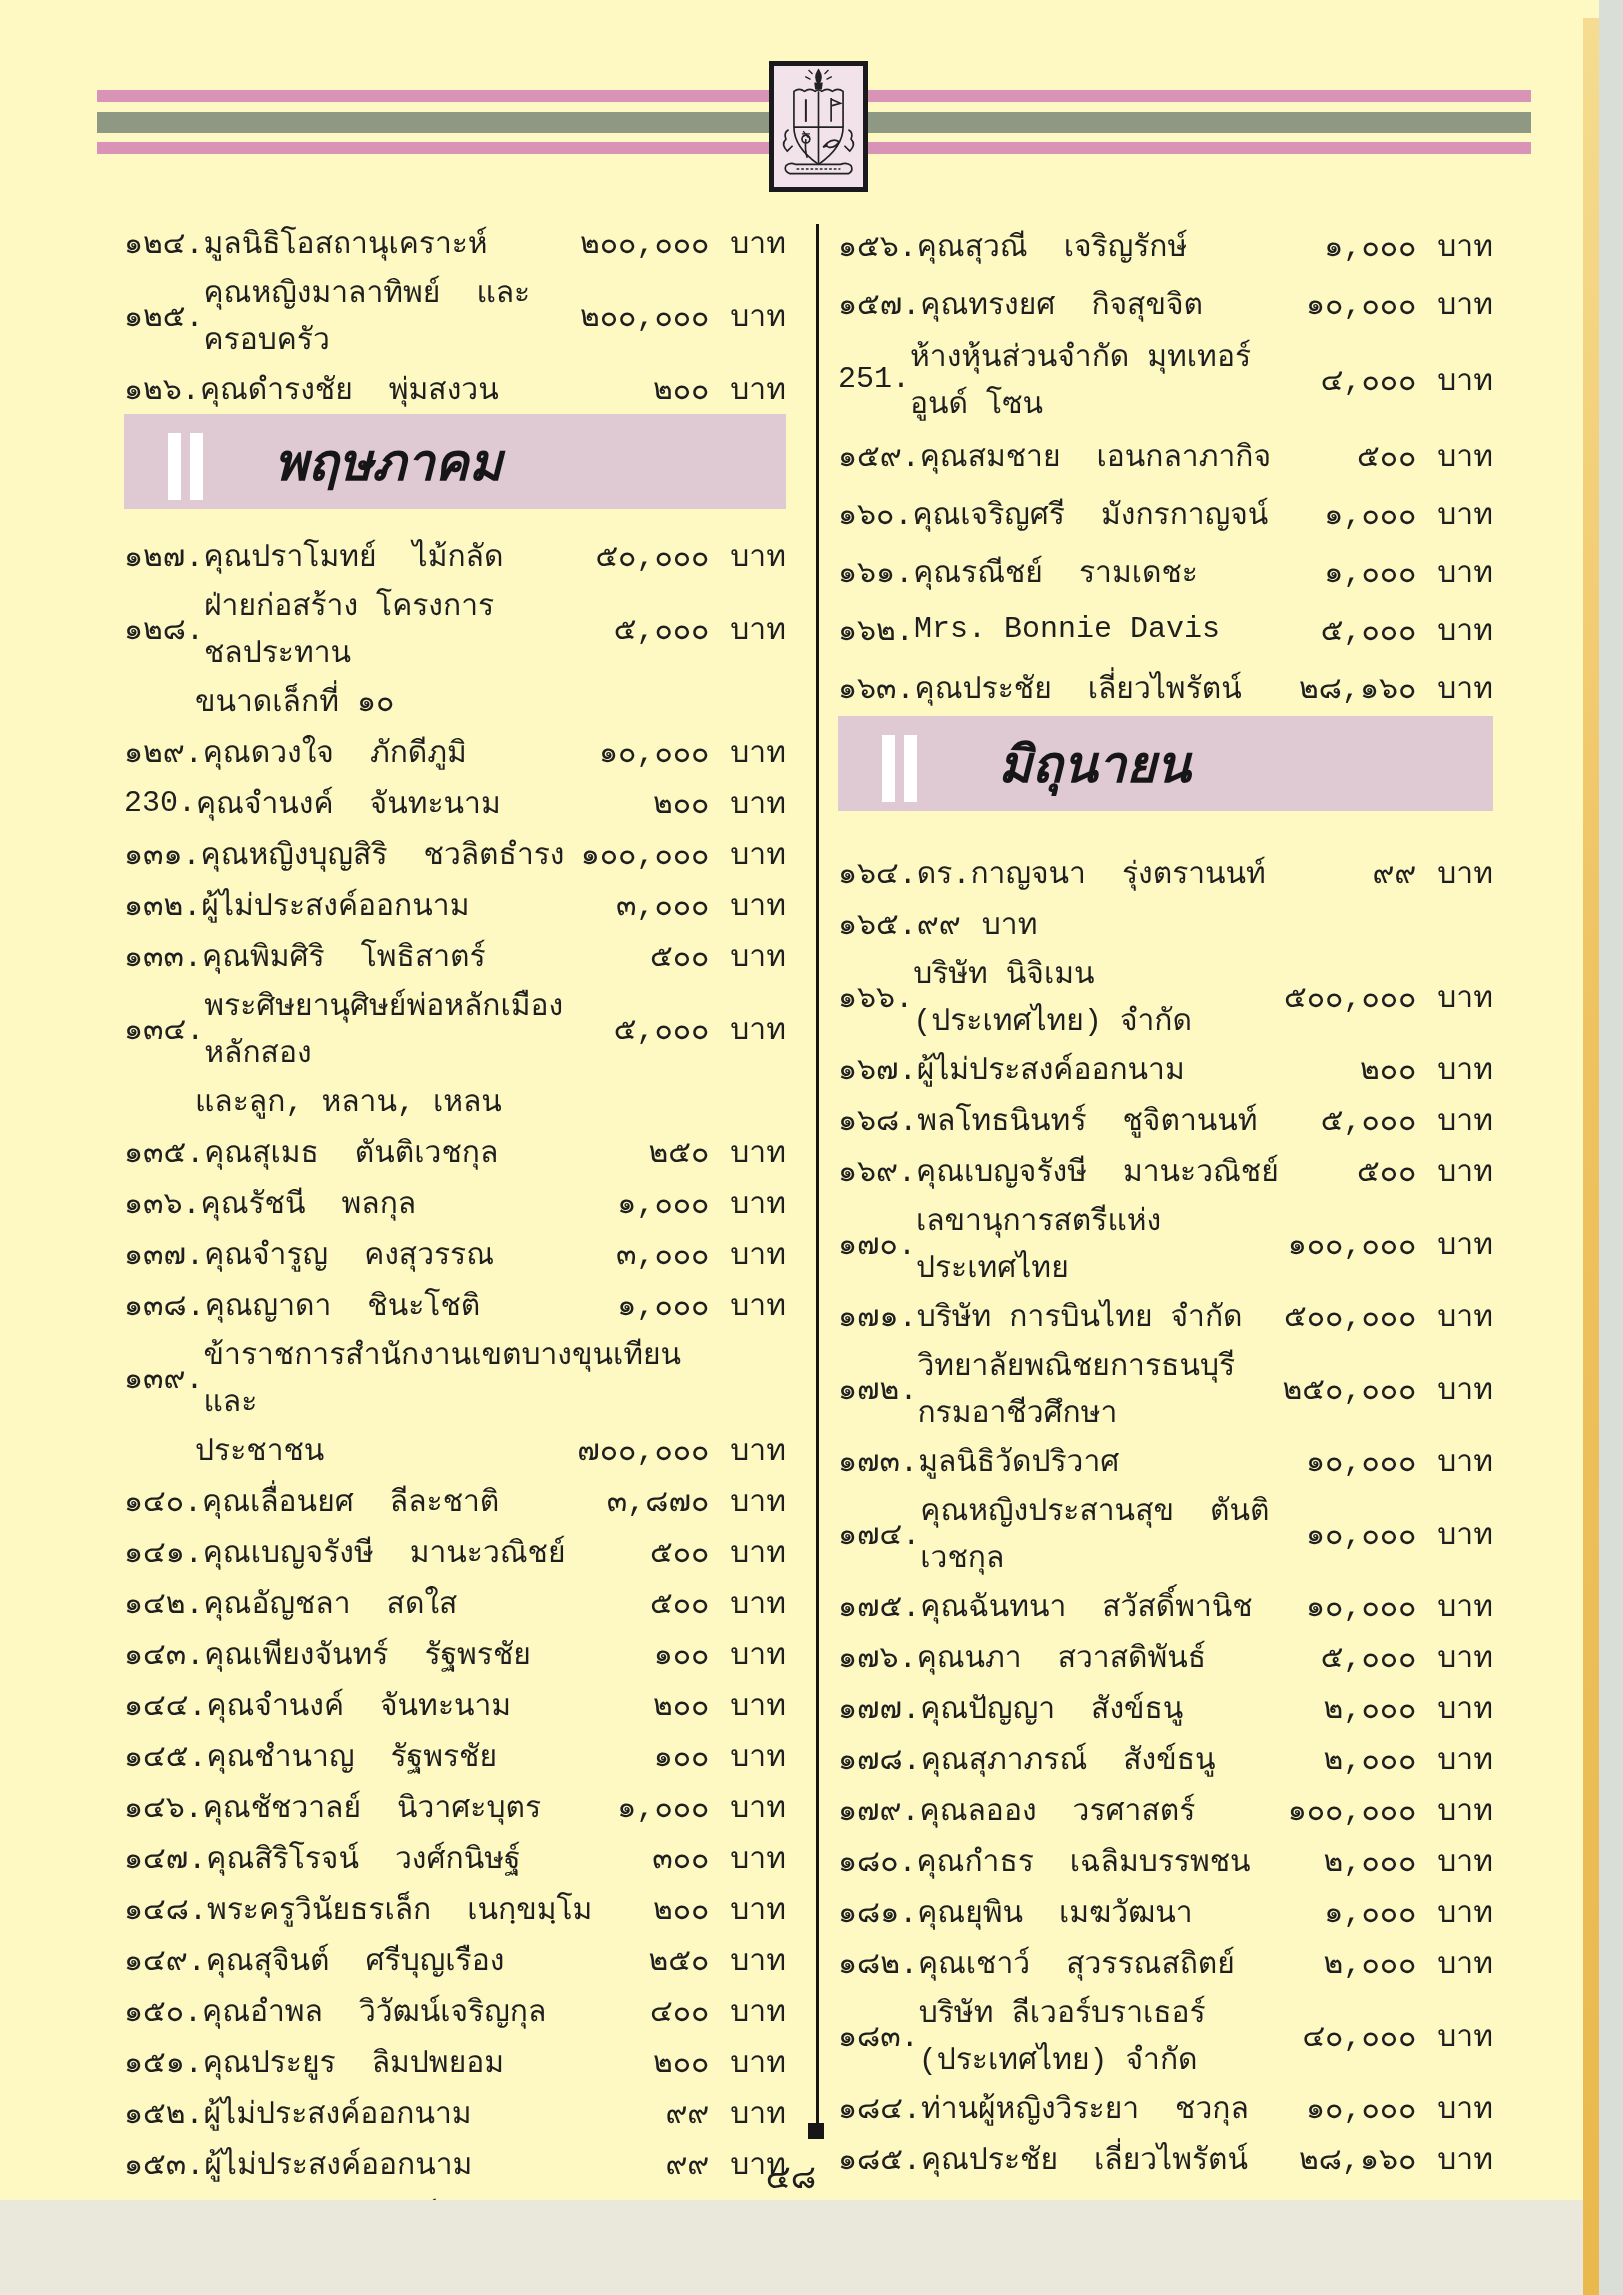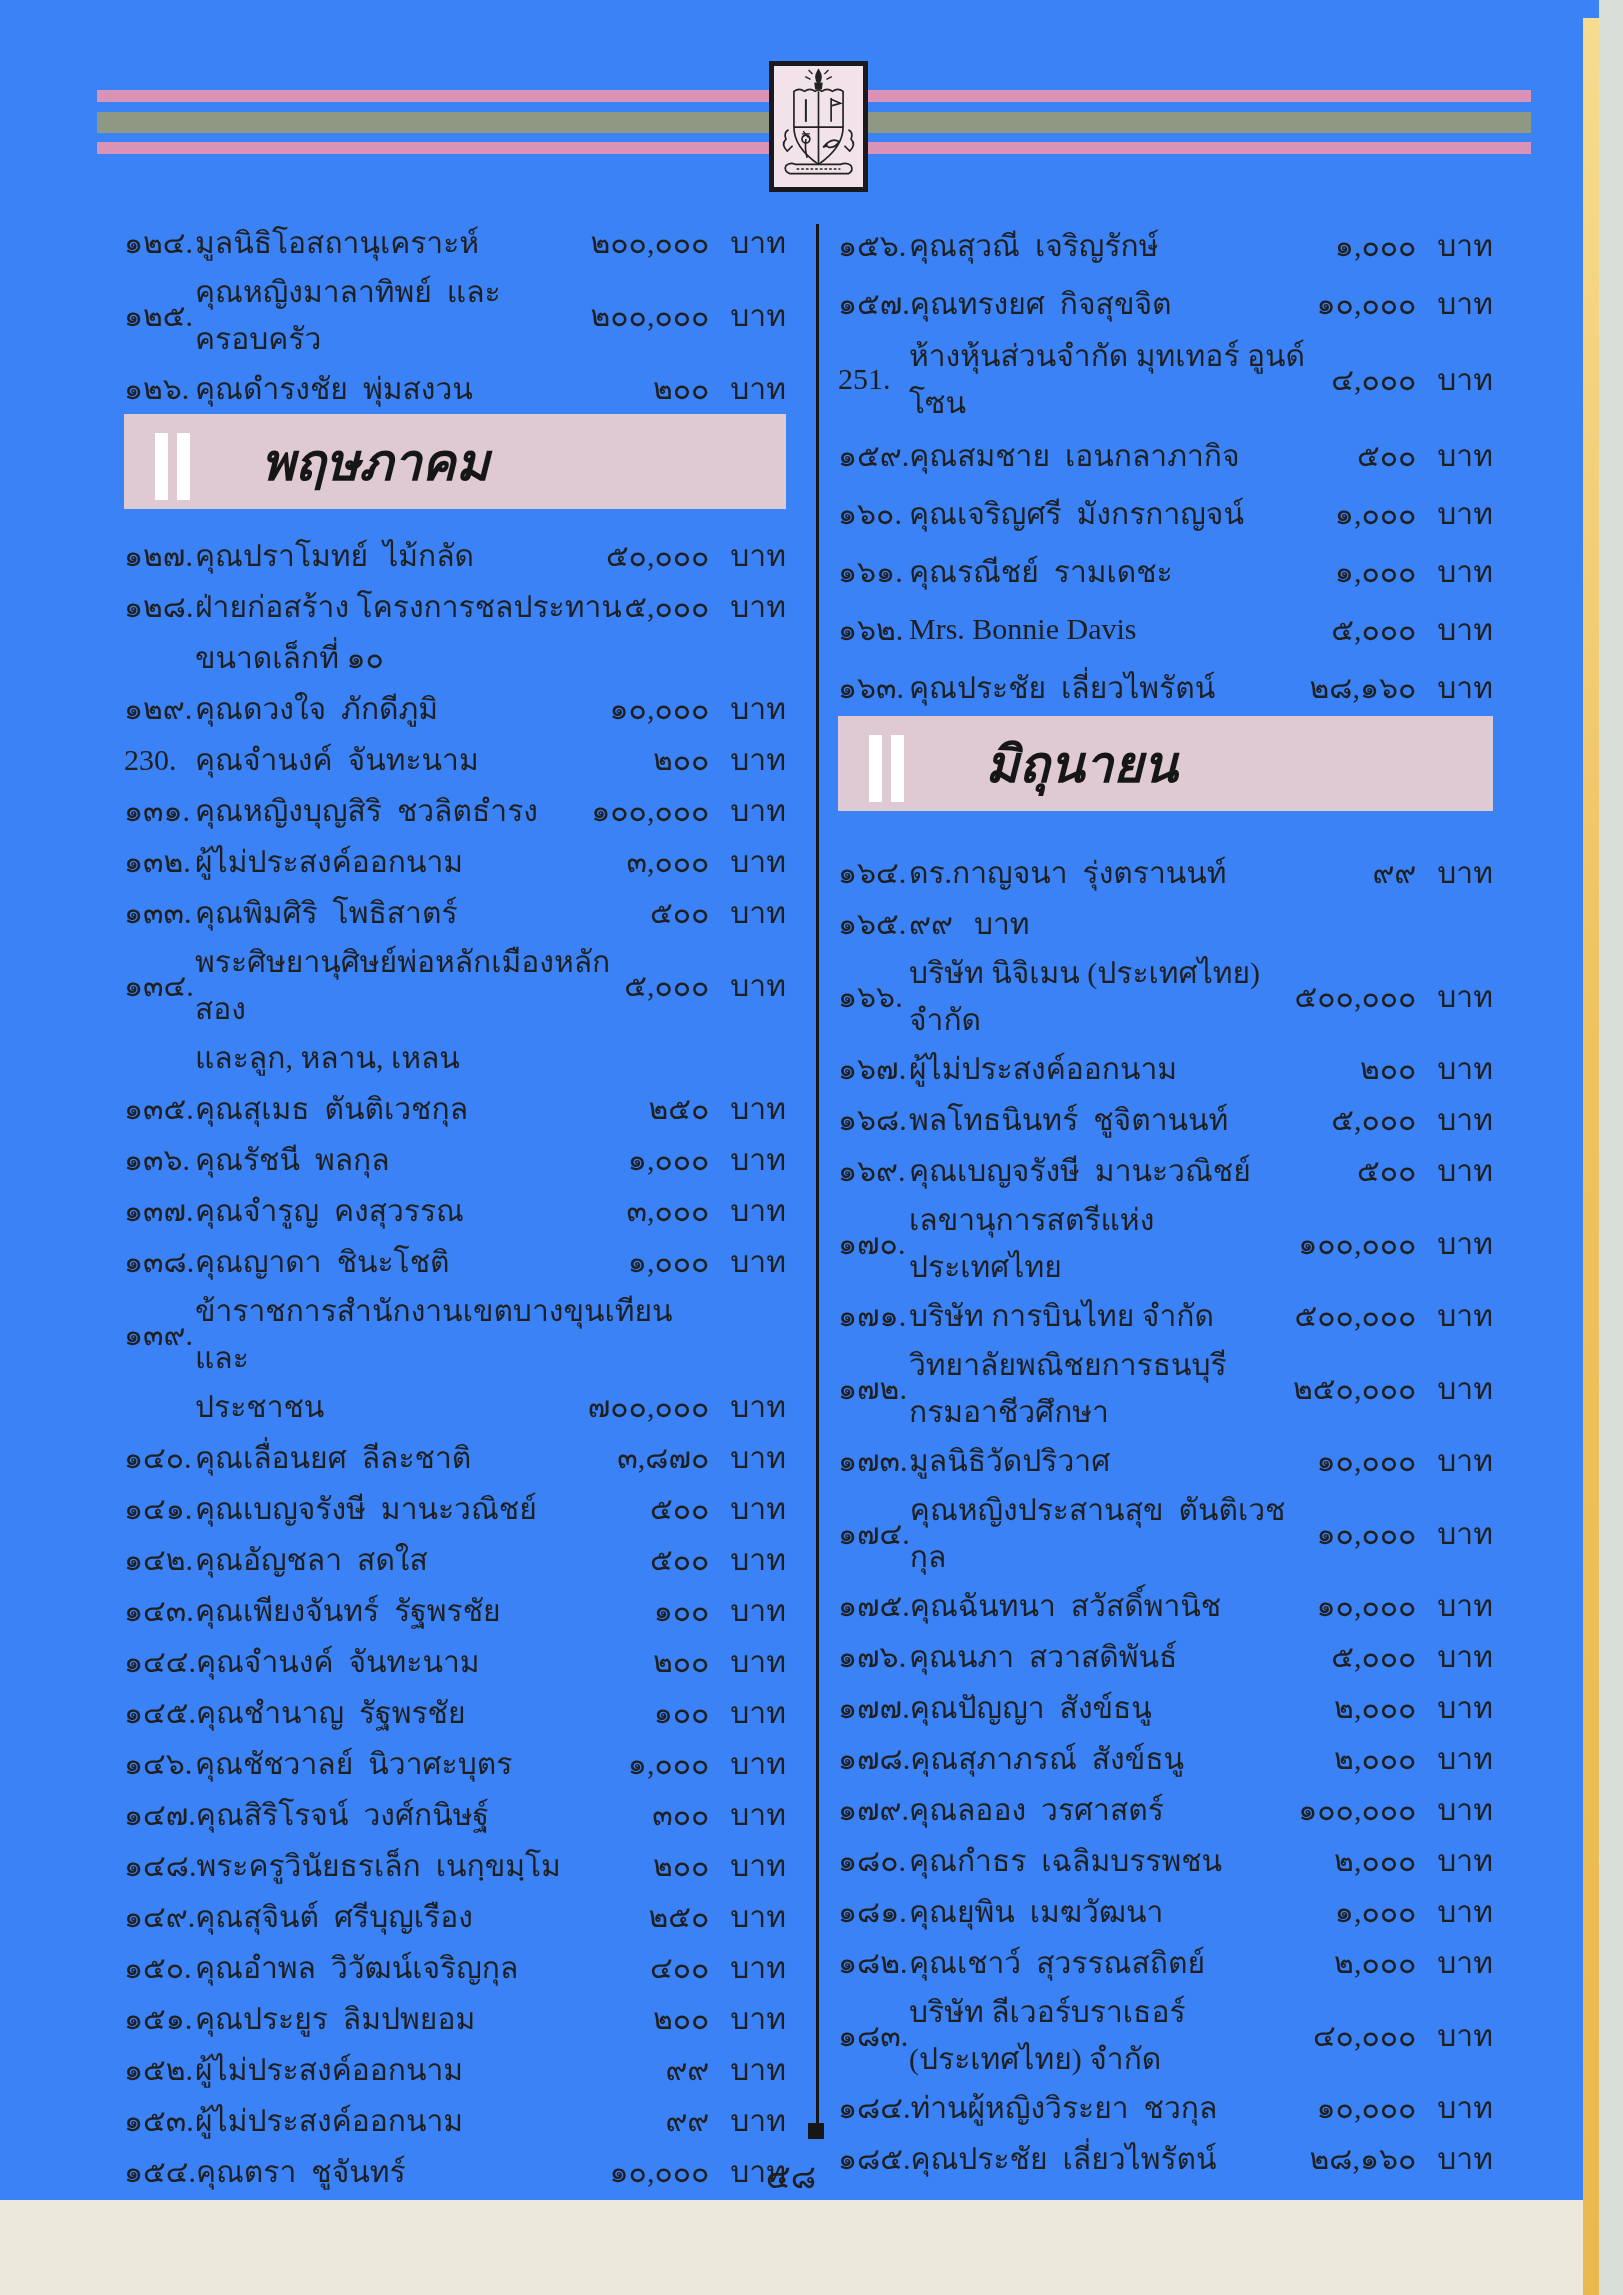--- a/index.html
+++ b/index.html
@@ -1,17 +1,17 @@
 <!DOCTYPE html>
 <html style="font-size:10.5px"><head>
 <meta charset="utf-8">
 <style>
   html,body{margin:0;padding:0;background:#c9cdc6;}
-  .page{position:relative;width:1623px;height:2295px;background:#3b82f6;overflow:hidden;
-        font-family:Liberation Serif, serif;color:#1f1f1f;}
+  .page{position:relative;width:1623px;height:2295px;background:#fef9c3;overflow:hidden;
+        font-family:Liberation Mono, monospace;color:#1f1f1f;}
   
   .stripe{position:absolute;left:97px;width:1434px;}
   .stripe.p1{top:90px;height:12.4px;background:#d893b7;}
   .stripe.gr{top:112px;height:21px;background:#8f9883;}
   .stripe.p2{top:142px;height:11.8px;background:#d893b7;}
   
   .crest{position:absolute;left:769px;top:61px;width:99px;height:131px;background:#f1e3e9;
          border:5.9px solid #1a1a1e;box-sizing:border-box;z-index:3;}
   .crest svg{width:100%;height:100%;display:block;}
   
@@ -23,21 +23,21 @@
   .col.right{left:838px;width:655px;}
   .line{display:flex;align-items:center;min-height:51px;font-size:30px;}
   .rows-top-l .line{min-height:52px;}
   .rows-top-r .line{min-height:58px;}
   .no{flex:0 0 71px;}
   .nm{flex:1 1 auto;white-space:pre-wrap;}
   .amt{flex:0 0 auto;text-align:right;}
   .cur{flex:0 0 73px;box-sizing:border-box;padding-left:21px;text-align:left;}
   .hidden{visibility:hidden;}
   
-  .band{height:95px;background:#dfcad4;display:flex;align-items:center;padding-left:31px;
+  .band{height:95px;background:#dfcad4;display:flex;align-items:center;padding-left:44px;
         box-sizing:border-box;margin:0 0 21px 0;}
   .band.june{margin-bottom:36px;gap:10px;}
   .marker{display:flex;gap:9.2px;margin-top:9.2px;}
   .marker i{display:block;width:13px;height:67px;background:#ffffff;}
   .band-title{margin-left:71px;font-size:51px;font-weight:bold;font-style:italic;color:#161616;}
   
   .summary{margin-top:65px;font-size:31px;}
   
   .pagenum{position:absolute;left:0;right:41px;top:2150px;text-align:center;font-size:33px;}
   

